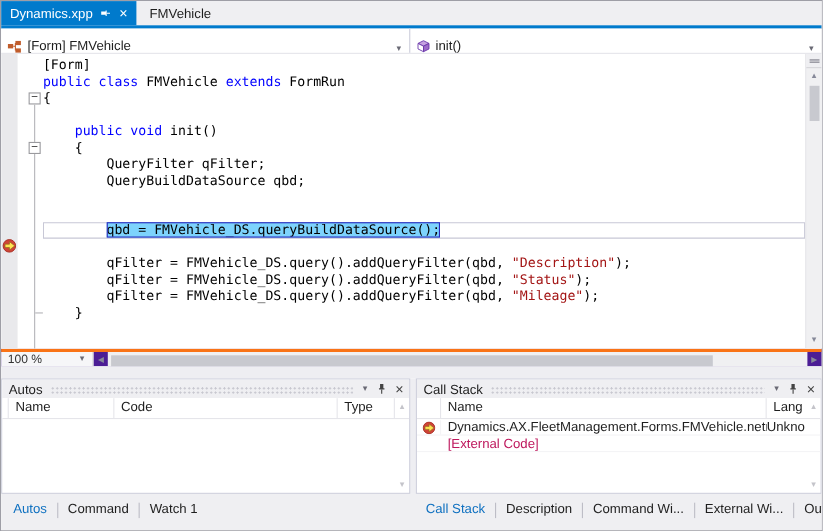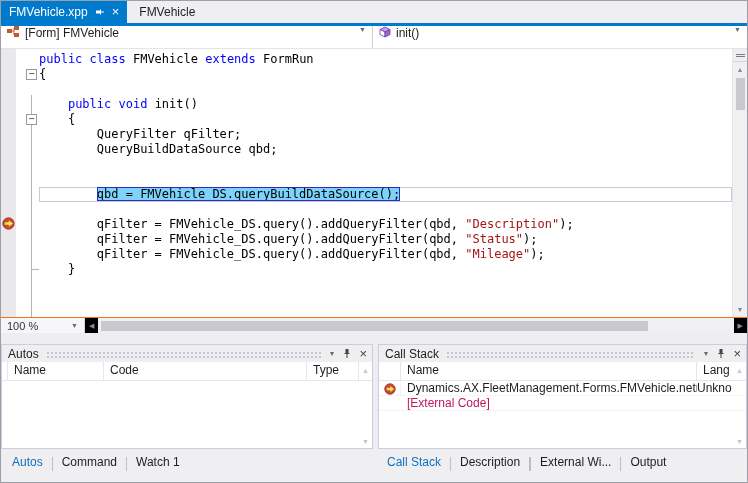--- a/index.html
+++ b/index.html
@@ -11,21 +11,21 @@
   
   .tabbar{ height:22px; background:#EFEFF2; display:flex; align-items:stretch; flex:none; }
   .doc-tab{ display:flex; align-items:center; font-size:12px; padding:0 8px; gap:7px; cursor:default; }
   .doc-tab.active{ background:#007ACC; color:#fff; }
   .doc-tab.inactive{ color:#1E1E1E; padding:0 12px; }
   .tab-x{ font-size:13px; line-height:10px; }
   .accentline{ height:3px; background:#007ACC; flex:none; }
 
   
   .navbar{ height:23px; flex:none; display:flex; background:#fff; border-bottom:1px solid #E3E3E8; font-size:12px; color:#1E1E1E; }
-  .combo{ display:flex; align-items:flex-start; gap:5px; padding:0 6px; }
+  .combo{ display:flex; align-items:flex-end; gap:5px; padding:0 6px; }
   .combo.scope{ width:372px; border-right:1px solid #CCCEDB; }
   .combo.member{ flex:1; }
   .caret{ margin-left:auto; color:#6A6A75; font-size:7px; }
 
   
   .editor{ flex:1; position:relative; background:#fff; overflow:hidden; }
   .ind-margin{ position:absolute; left:0; top:0; bottom:0; width:15px; background:#E9E9EC; }
   .fold-line{ position:absolute; left:30px; top:46px; bottom:0; width:1px; background:#B4B4B8; }
   .code{ position:absolute; left:22px; top:3px; right:15px;
          font-family:"DejaVu Sans Mono", monospace; font-size:12px; line-height:15px; }
@@ -44,21 +44,21 @@
             display:flex; flex-direction:column; align-items:center; border-left:1px solid #E6E6EA; }
   .vsplit{ width:100%; height:13px; background:#EFEFF2; border-bottom:1px solid #D4D4D9;
            display:flex; flex-direction:column; justify-content:center; align-items:center; gap:1px; }
   .vsplit i{ display:block; width:9px; height:1px; background:#7A7A85; }
   .sarrow{ color:#868999; font-size:7px; line-height:10px; }
   .sarrow.dis{ color:#C4C4CA; }
   .vthumb{ width:9px; height:32px; background:#C8C9CF; margin-top:3px; }
   .vdown{ margin-top:auto; margin-bottom:2px; }
 
   
-  .ebottom{ height:16px; flex:none; display:flex; align-items:center; background:#000000; border-top:1px solid #f97316;text-align:center; }
+  .ebottom{ height:16px; flex:none; display:flex; align-items:center; background:#4c1d95; border-top:3px solid #f97316;text-align:center; }
   .zoomcombo{ width:84px; height:100%; display:flex; align-items:center; gap:4px; padding:0 6px;
               font-size:11px; color:#333; border-right:1px solid #D4D4D9; background:#F6F6F8; }
   .harrow{ color:#868999; font-size:7px; padding:0 4px; }
   .htrack{ flex:1; height:100%; position:relative; background:#F0F0F2; }
   .hthumb{ position:absolute; left:3px; top:3px; height:10px; width:86%; background:#C8C9CF; }
 
   .splitter{ height:11px; flex:none; background:#EEEEF2; }
 
   
   .panels{ height:105px; flex:none; display:flex; background:#EEEEF2; }
@@ -92,21 +92,21 @@
   .ttab.active{ color:#0E70C0; }
   .tdiv{ width:1px; height:14px; background:#BDBDC6; margin-top:5px; }
 </style>
 </head>
 <body>
 
 <div class="window">
 
   <div class="tabbar">
     <div class="doc-tab active">
-      <span>FMVehicle.xpp</span>
+      <span>Dynamics.xpp</span>
       <svg class="pin" width="10" height="10" viewBox="0 0 10 10" style="transform:rotate(-90deg)">
         <path d="M3.5 1h3v4h1v1H2.5V5h1z" fill="#fff"></path>
           <path d="M5 6v3" stroke="#fff" stroke-width="1"></path>
       </svg>
       <span class="tab-x">×</span>
     </div>
     <div class="doc-tab inactive">
       <span>FMVehicle</span>
     </div>
   </div>
@@ -135,20 +135,24 @@
   </div>
 
   <div class="editor">
     <div class="ind-margin"></div>
     <div class="fold-line"></div>
     <svg class="bp-icon" viewBox="0 0 13 13">
       <circle cx="6.5" cy="6.5" r="5.7" fill="#D04437" stroke="#A93226" stroke-width="0.9"></circle>
       <path d="M2.6 5h4V2.7L11.4 6.5 6.6 10.3V8h-4z" fill="#FFE352" stroke="#8A6D1F" stroke-width="0.6"></path>
     </svg>
     <div class="code">
+        <div class="cl">
+          <span class="fold"></span>
+          <span class="txt"><span class="p">[Form]</span></span>
+        </div>
         <div class="cl">
           <span class="fold"></span>
           <span class="txt"><span class="k">public</span><span class="p"> </span><span class="k">class</span><span class="p"> FMVehicle </span><span class="k">extends</span><span class="p"> FormRun</span></span>
         </div>
         <div class="cl">
           <span class="fold">
             <span class="fbox">−</span>
           </span>
           <span class="txt"><span class="p">{</span></span>
         </div>
@@ -311,20 +315,21 @@
       <div class="tdiv"></div>
       <div class="ttab">Command</div>
       <div class="tdiv"></div>
       <div class="ttab">Watch 1</div>
     </div>
     <div class="tsgroup right">
       <div class="ttab active">Call Stack</div>
       <div class="tdiv"></div>
       <div class="ttab">Description</div>
       <div class="tdiv"></div>
+      <div class="ttab">Command Wi...</div>
       <div class="tdiv"></div>
       <div class="ttab">External Wi...</div>
       <div class="tdiv"></div>
       <div class="ttab">Output</div>
     </div>
   </div>
 
 </div>
 
 </body></html>

